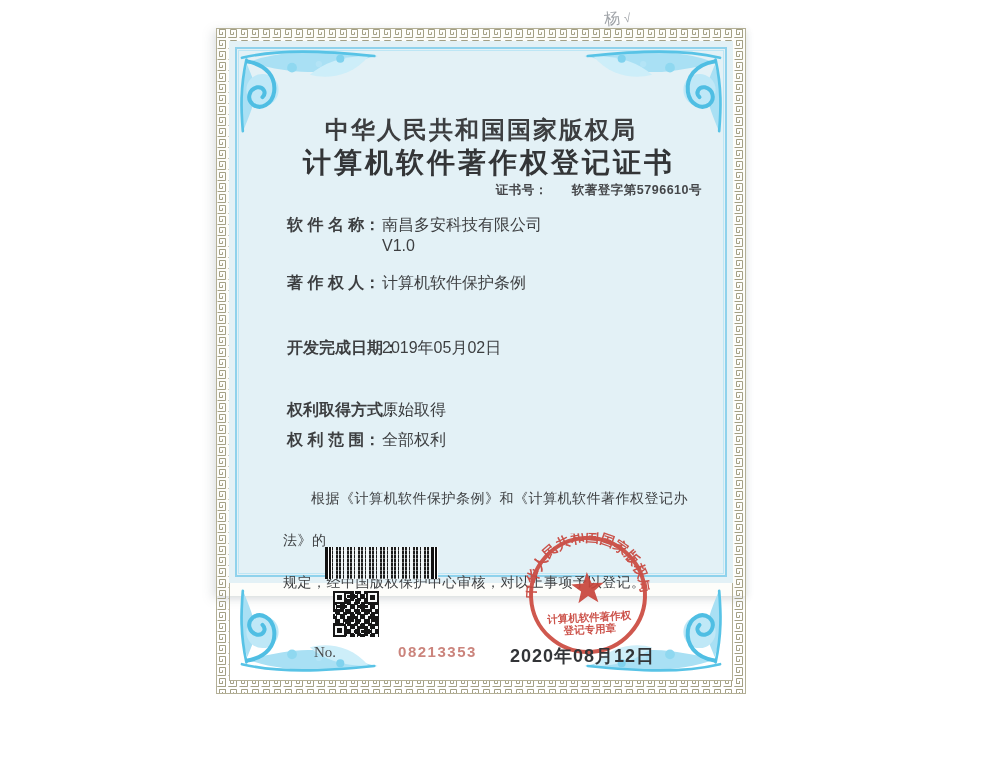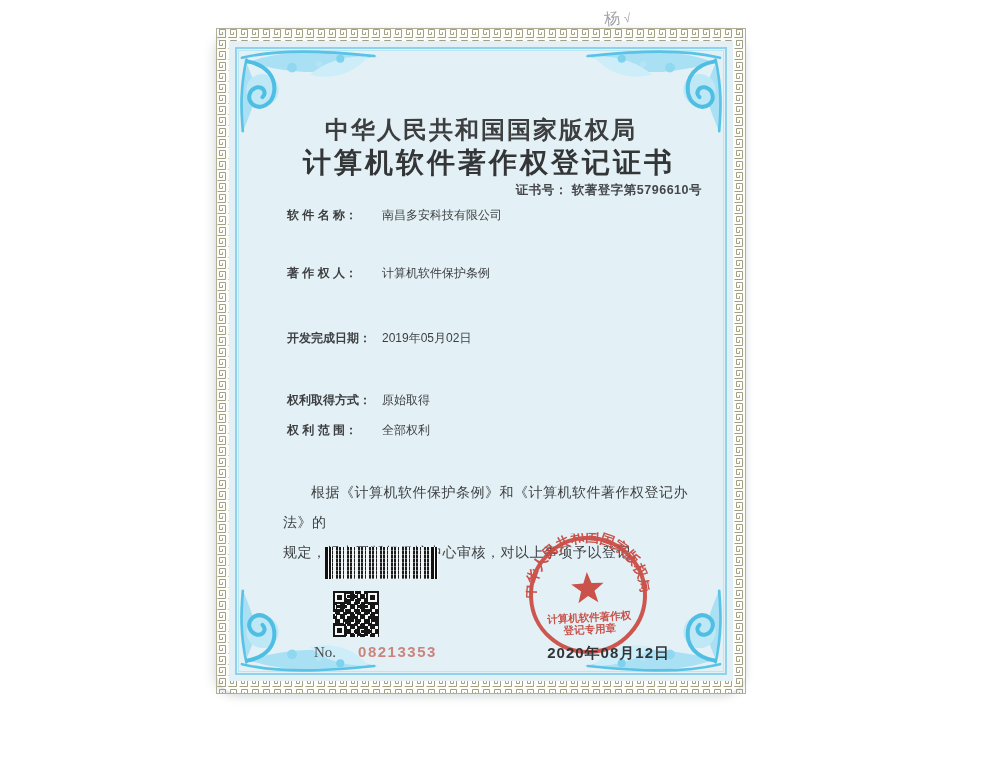--- a/index.html
+++ b/index.html
@@ -1,49 +1,49 @@
 <!DOCTYPE html>
 <html><head>
 <meta charset="utf-8">
 <style>
   * { margin:0; padding:0; box-sizing:border-box; }
   html,body { width:984px; height:776px; background:#ffffff; overflow:hidden;
               font-family:"Liberation Sans","DejaVu Sans",sans-serif; }
   .page { position:relative; width:984px; height:776px; background:#ffffff; }
 
   
-  .cert { position:absolute; left:216px; top:28px; width:530px; height:666px;
-          background:#fdfdfa; box-shadow:-4px 3px 10px rgba(110,120,130,.18), 2px 2px 6px rgba(110,120,130,.12);border-radius:23px; }
+  .cert { position:absolute; left:216px; top:28px; width:530px; height:568px;
+          background:#fdfdfa; box-shadow:-4px 3px 10px rgba(110,120,130,.18), 2px 2px 6px rgba(110,120,130,.12); }
 
   .frame-svg { position:absolute; inset:0; }
 
   .panel { position:absolute; inset:13px; background:#e3f1f6; }
 
   .blueline { position:absolute; inset:19px; border:2px solid #8fd2ec; pointer-events:none; }
   .blueline::after { content:''; position:absolute; inset:1px; border:1px solid #bde6f5; }
 
   .ornaments { position:absolute; left:13px; top:13px; width:504px; height:640px; pointer-events:none; }
 
   
   .authority { position:absolute; left:0; right:0; top:86px; text-align:center;
                font-family:"Liberation Serif","DejaVu Serif",serif;
                font-size:24px; font-weight:bold; letter-spacing:2px; color:#3c3e40; }
   .main-title { position:absolute; left:0; right:0; top:116px; text-align:center;
                 font-family:"Liberation Serif","DejaVu Serif",serif;
                 font-size:28px; font-weight:bold; letter-spacing:3px; color:#333537;padding-left:16px; }
   .certno { position:absolute; right:44px; top:154px; font-size:12.5px; font-weight:bold;
             color:#45474a; letter-spacing:0.5px; }
-  .certno .cl { margin-right:4px; }
+  .certno .cl { margin-right:24px; }
 
-  .row { position:absolute; left:0; right:0; height:22px; font-size:12px; color:#3d3f41; }
+  .row { position:absolute; left:0; right:0; height:22px; font-size:16px; color:#3d3f41;margin-top:8px; }
   .row .lbl { position:absolute; left:71px; font-weight:bold; white-space:pre; }
   .row .val { position:absolute; left:166px; font-weight:normal; white-space:pre; }
 
   .statement { position:absolute; left:67px; top:449px; width:414px;
-               font-size:14px; line-height:30px; color:#3d3f41; letter-spacing:0.5px; }
+               font-size:14px; line-height:42px; color:#3d3f41; letter-spacing:0.5px; }
   .statement .s1 { text-indent:2em; }
 
   
   .barcode { position:absolute; left:109px; top:519px; width:113px; height:32px;
     background:
       repeating-linear-gradient(0deg, rgba(255,255,255,.35) 0 1px, rgba(255,255,255,0) 1px 4px),
       repeating-linear-gradient(90deg, #1c1c1c 0 2px, #eef4f6 2px 3px, #1c1c1c 3px 5px,
         #eef4f6 5px 7px, #1c1c1c 7px 8px, #eef4f6 8px 11px);
   }
   .barcode::before, .barcode::after { content:''; position:absolute; top:0; bottom:0; width:7px;
@@ -55,27 +55,27 @@
     background-image:
       repeating-conic-gradient(#161616 0 25%, transparent 0 50%),
       repeating-conic-gradient(#161616 0 25%, #f6f9fa 0 50%);
     background-size:7px 7px, 10px 10px; background-position:0 0, 2px 3px; }
   .qf { position:absolute; width:13px; height:13px; border:2px solid #161616; background:#f8fafa; }
   .qf::after { content:''; position:absolute; inset:2px; background:#161616; }
   .qf.tl { left:0; top:0; } .qf.tr { right:0; top:0; } .qf.bl { left:0; bottom:0; }
 
   .serial { position:absolute; left:98px; top:615px; font-size:15px; }
   .serial .pfx { font-family:"Liberation Serif","DejaVu Serif",serif; color:#4a4c4e; margin-right:22px; }
-  .serial .num { color:#cb847c; letter-spacing:1.5px; font-weight:bold; }
+  .serial .num { color:#cb847c; letter-spacing:1.5px; font-weight:bold;margin-left:40px; }
 
   
   .seal { position:absolute; left:310px; top:505px; width:124px; height:124px; opacity:.92;
           transform:rotate(-3deg); }
-  .issue-date { position:absolute; left:294px; top:616px; width:160px; text-align:right;
-                font-size:15px; font-weight:bold; color:#323437; letter-spacing:1px; }
+  .issue-date { position:absolute; left:294px; top:616px; width:160px; text-align:left;
+                font-size:18px; font-weight:bold; color:#323437; letter-spacing:1px; }
 
   .handwriting { position:absolute; left:604px; top:8px; color:#90949a; font-size:16px;
                  transform:rotate(-7deg); opacity:.85; letter-spacing:4px; }
   .handwriting .chk { font-size:12px; }
 </style>
 </head>
 <body>
 
 <div class="page">
 
@@ -132,20 +132,23 @@
     <div class="authority">中华人民共和国国家版权局</div>
     <div class="main-title">计算机软件著作权登记证书</div>
     <div class="certno">
       <span class="cl">证书号：</span><span>软著登字第5796610号</span>
     </div>
 
     <div class="row" style="top:179px">
       <span class="lbl">软 件 名 称：</span>
       <span class="val">南昌多安科技有限公司</span>
     </div>
+    <div class="row" style="top:201px">
+      <span class="val">V1.0</span>
+    </div>
     <div class="row" style="top:237px">
       <span class="lbl">著 作 权 人：</span>
       <span class="val">计算机软件保护条例</span>
     </div>
     <div class="row" style="top:302px">
       <span class="lbl">开发完成日期：</span>
       <span class="val">2019年05月02日</span>
     </div>
     <div class="row" style="top:394px">
       <span class="lbl">权 利 范 围：</span>

